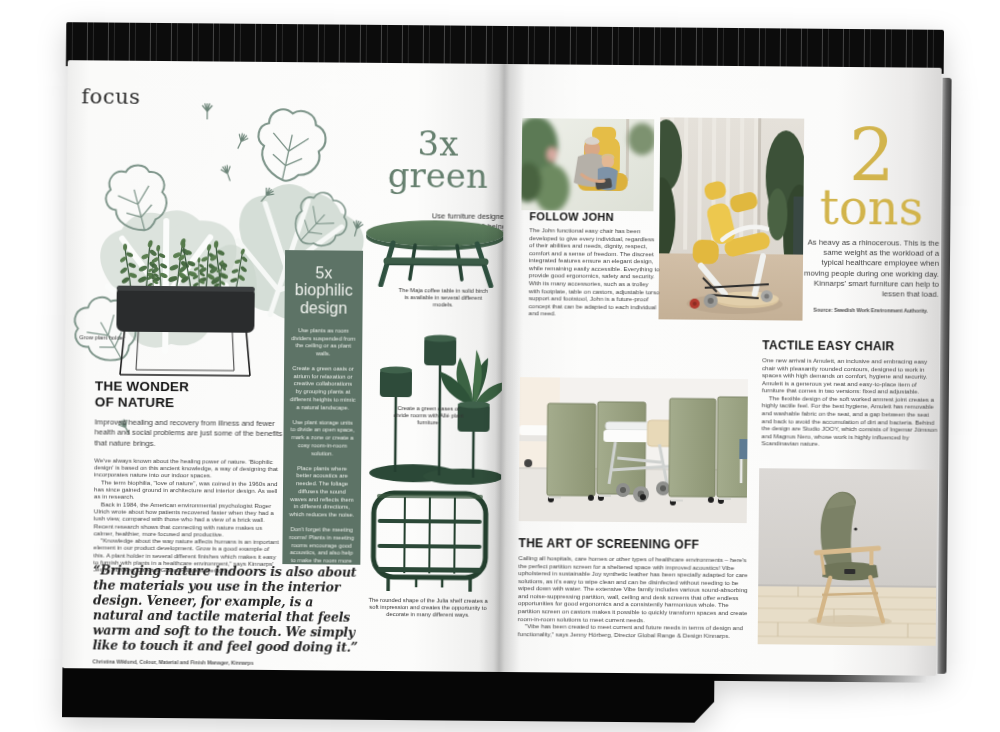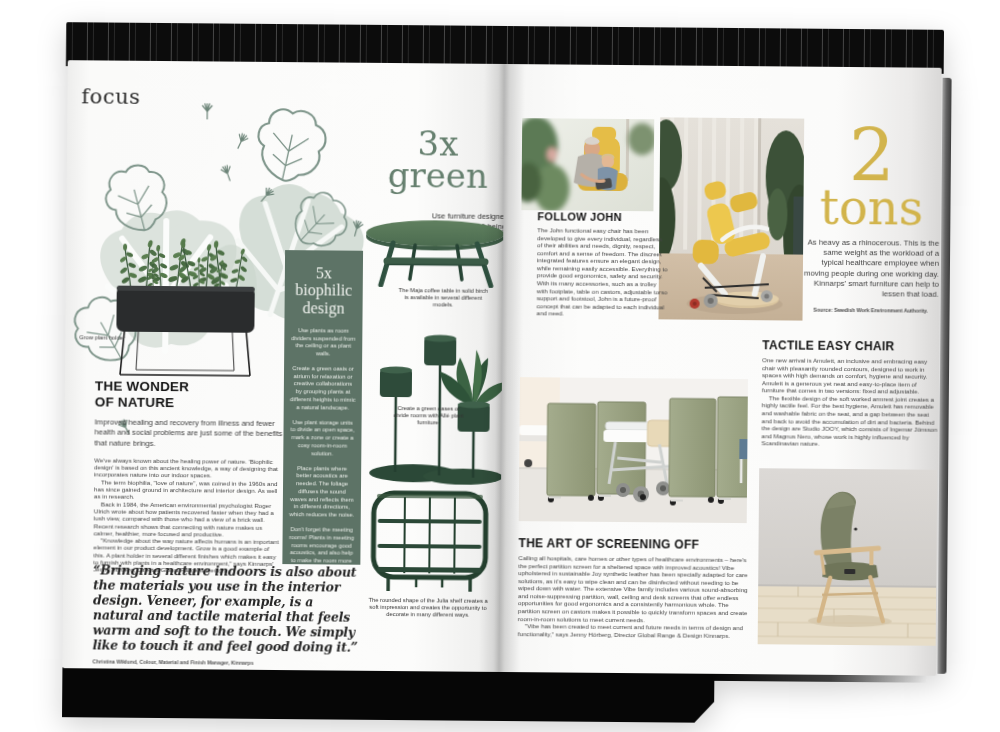--- a/index.html
+++ b/index.html
@@ -31,37 +31,37 @@
   .standfirst{margin:7px 0 0 0;font-size:7.6px;line-height:1.4;color:#3c3c3c;}
   .bodycol p{margin:0;font-size:6.2px;line-height:1.18;color:#454545;text-align:left;}
   .bodycol p + p{text-indent:7px;}
   .bodycol{margin-top:7px;}
   .quote{left:30px;top:502px;width:272px;}
   .qtext{margin:0;font-family:"DejaVu Serif",serif;font-style:italic;font-weight:600;
          font-size:12.5px;line-height:1.2;color:#262626;letter-spacing:-.2px;}
   .qattr{margin:6px 0 0 0;font-size:5.2px;font-weight:bold;color:#555;}
   .biobox{left:219px;top:188px;width:78px;height:314px;background:#5d7366;text-align:center;
           padding:14px 6px 0 6px;box-sizing:border-box;overflow:hidden;}
-  .biotitle{font-family:Liberation Serif, serif;font-size:16px;line-height:1.08;color:#f2f4f0;white-space:pre-line;}
+  .biotitle{font-family:Liberation Sans, sans-serif;font-size:16px;line-height:1.08;color:#f2f4f0;white-space:pre-line;}
   .tip{margin:7px 0 0 0;font-size:5.9px;line-height:1.32;color:#e8ece7;}
   .tip:first-of-type{margin-top:11px;}
   .green3x{left:300px;top:64px;width:142px;text-align:center;}
   .g3num{font-family:"DejaVu Serif",serif;font-size:34px;line-height:.95;color:#66806f;}
   .g3word{font-family:"DejaVu Serif",serif;font-size:34px;line-height:.95;color:#66806f;}
   .g3sub{margin-top:19px;font-size:7.6px;line-height:1.35;color:#333;white-space:pre-line;text-align:right;}
   .cap{font-size:5.8px;line-height:1.25;color:#333;text-align:center;}
   .cap-maja{left:330px;top:224px;width:95px;}
   .cap-alle{left:325px;top:342px;width:78px;z-index:3;}
   .cap-julia{left:300px;top:534px;width:130px;}
   
   .rp-article h2{margin:0;font-size:11px;color:#141414;letter-spacing:.3px;}
   .rp-article.big h2{font-size:12px;}
   .rp-article p{margin:4px 0 0 0;font-size:6.2px;line-height:1.22;color:#454545;}
   .rp-article p + p{margin-top:0;text-indent:7px;}
-  .followjohn{left:34px;top:146px;width:131px;}
+  .followjohn{left:26px;top:146px;width:131px;}
   .tactile{left:260px;top:272px;width:178px;}
   .screening{left:18px;top:472px;width:234px;}
   .twotons{left:300px;top:58px;width:136px;text-align:center;}
   .t2num{font-family:"DejaVu Serif",serif;font-size:72px;line-height:.88;color:#d2b44c;}
   .t2word{font-family:"DejaVu Serif",serif;font-size:48px;line-height:.82;color:#d2b44c;}
   .t2body{margin-top:10px;font-size:7.8px;line-height:1.32;color:#3f3f3f;text-align:right;}
   .t2src{margin-top:4px;font-size:5.2px;font-weight:bold;color:#4a4a4a;}
   svg{display:block;}
 </style>
 </head>

